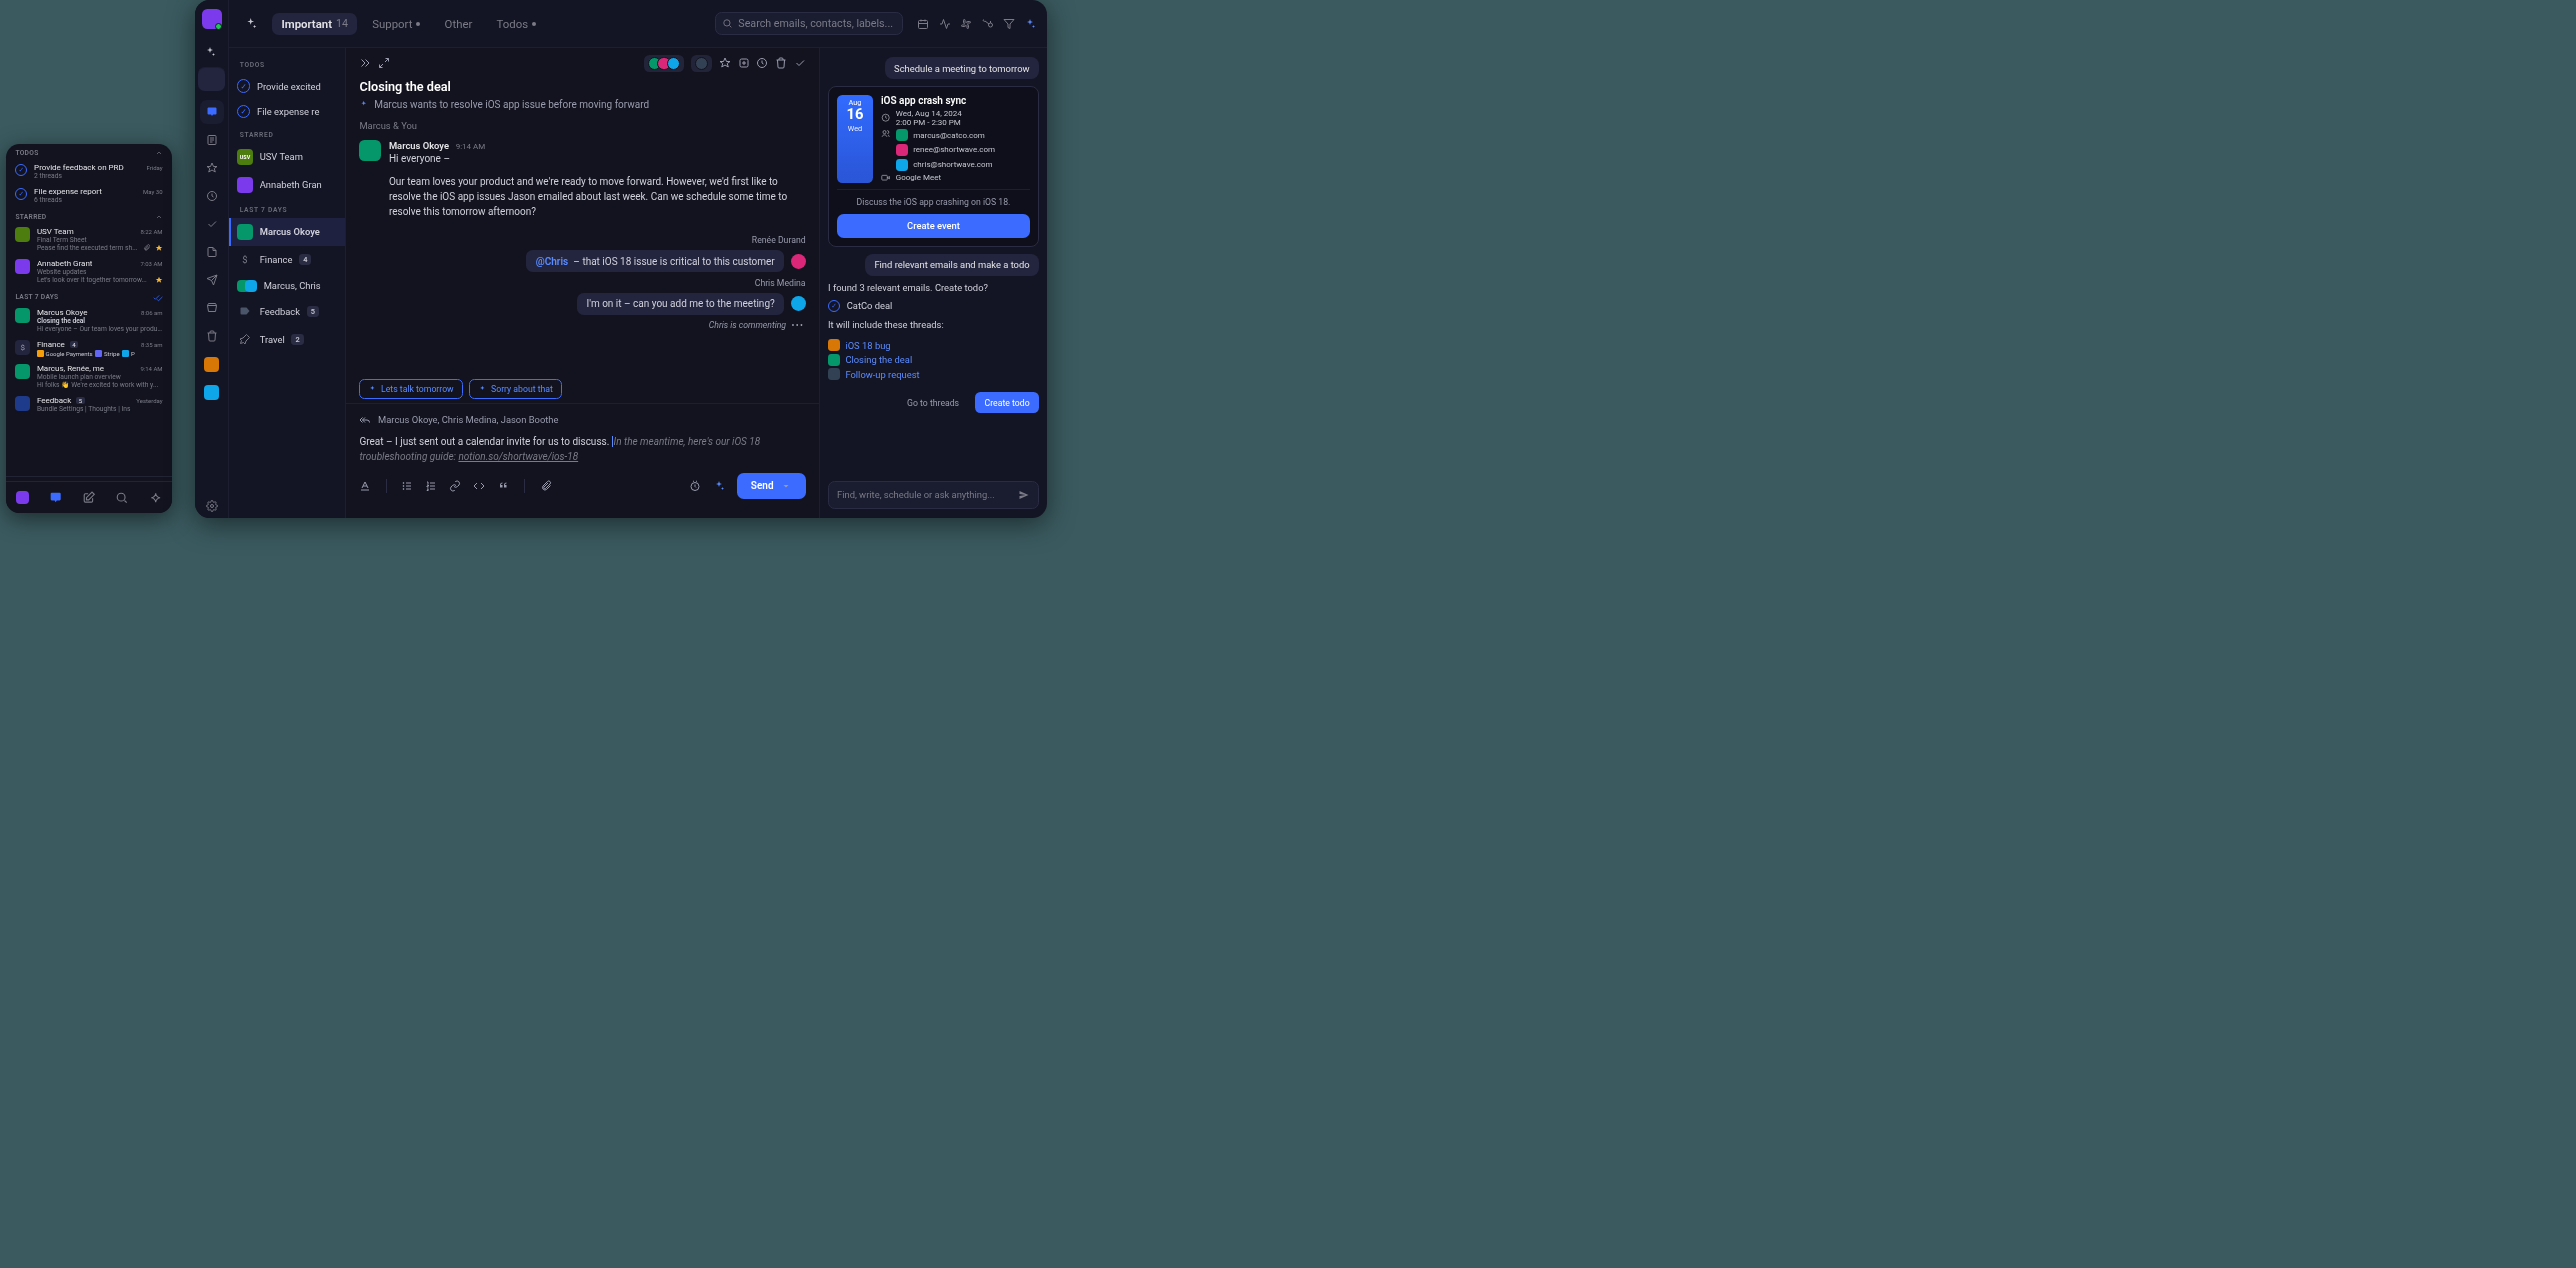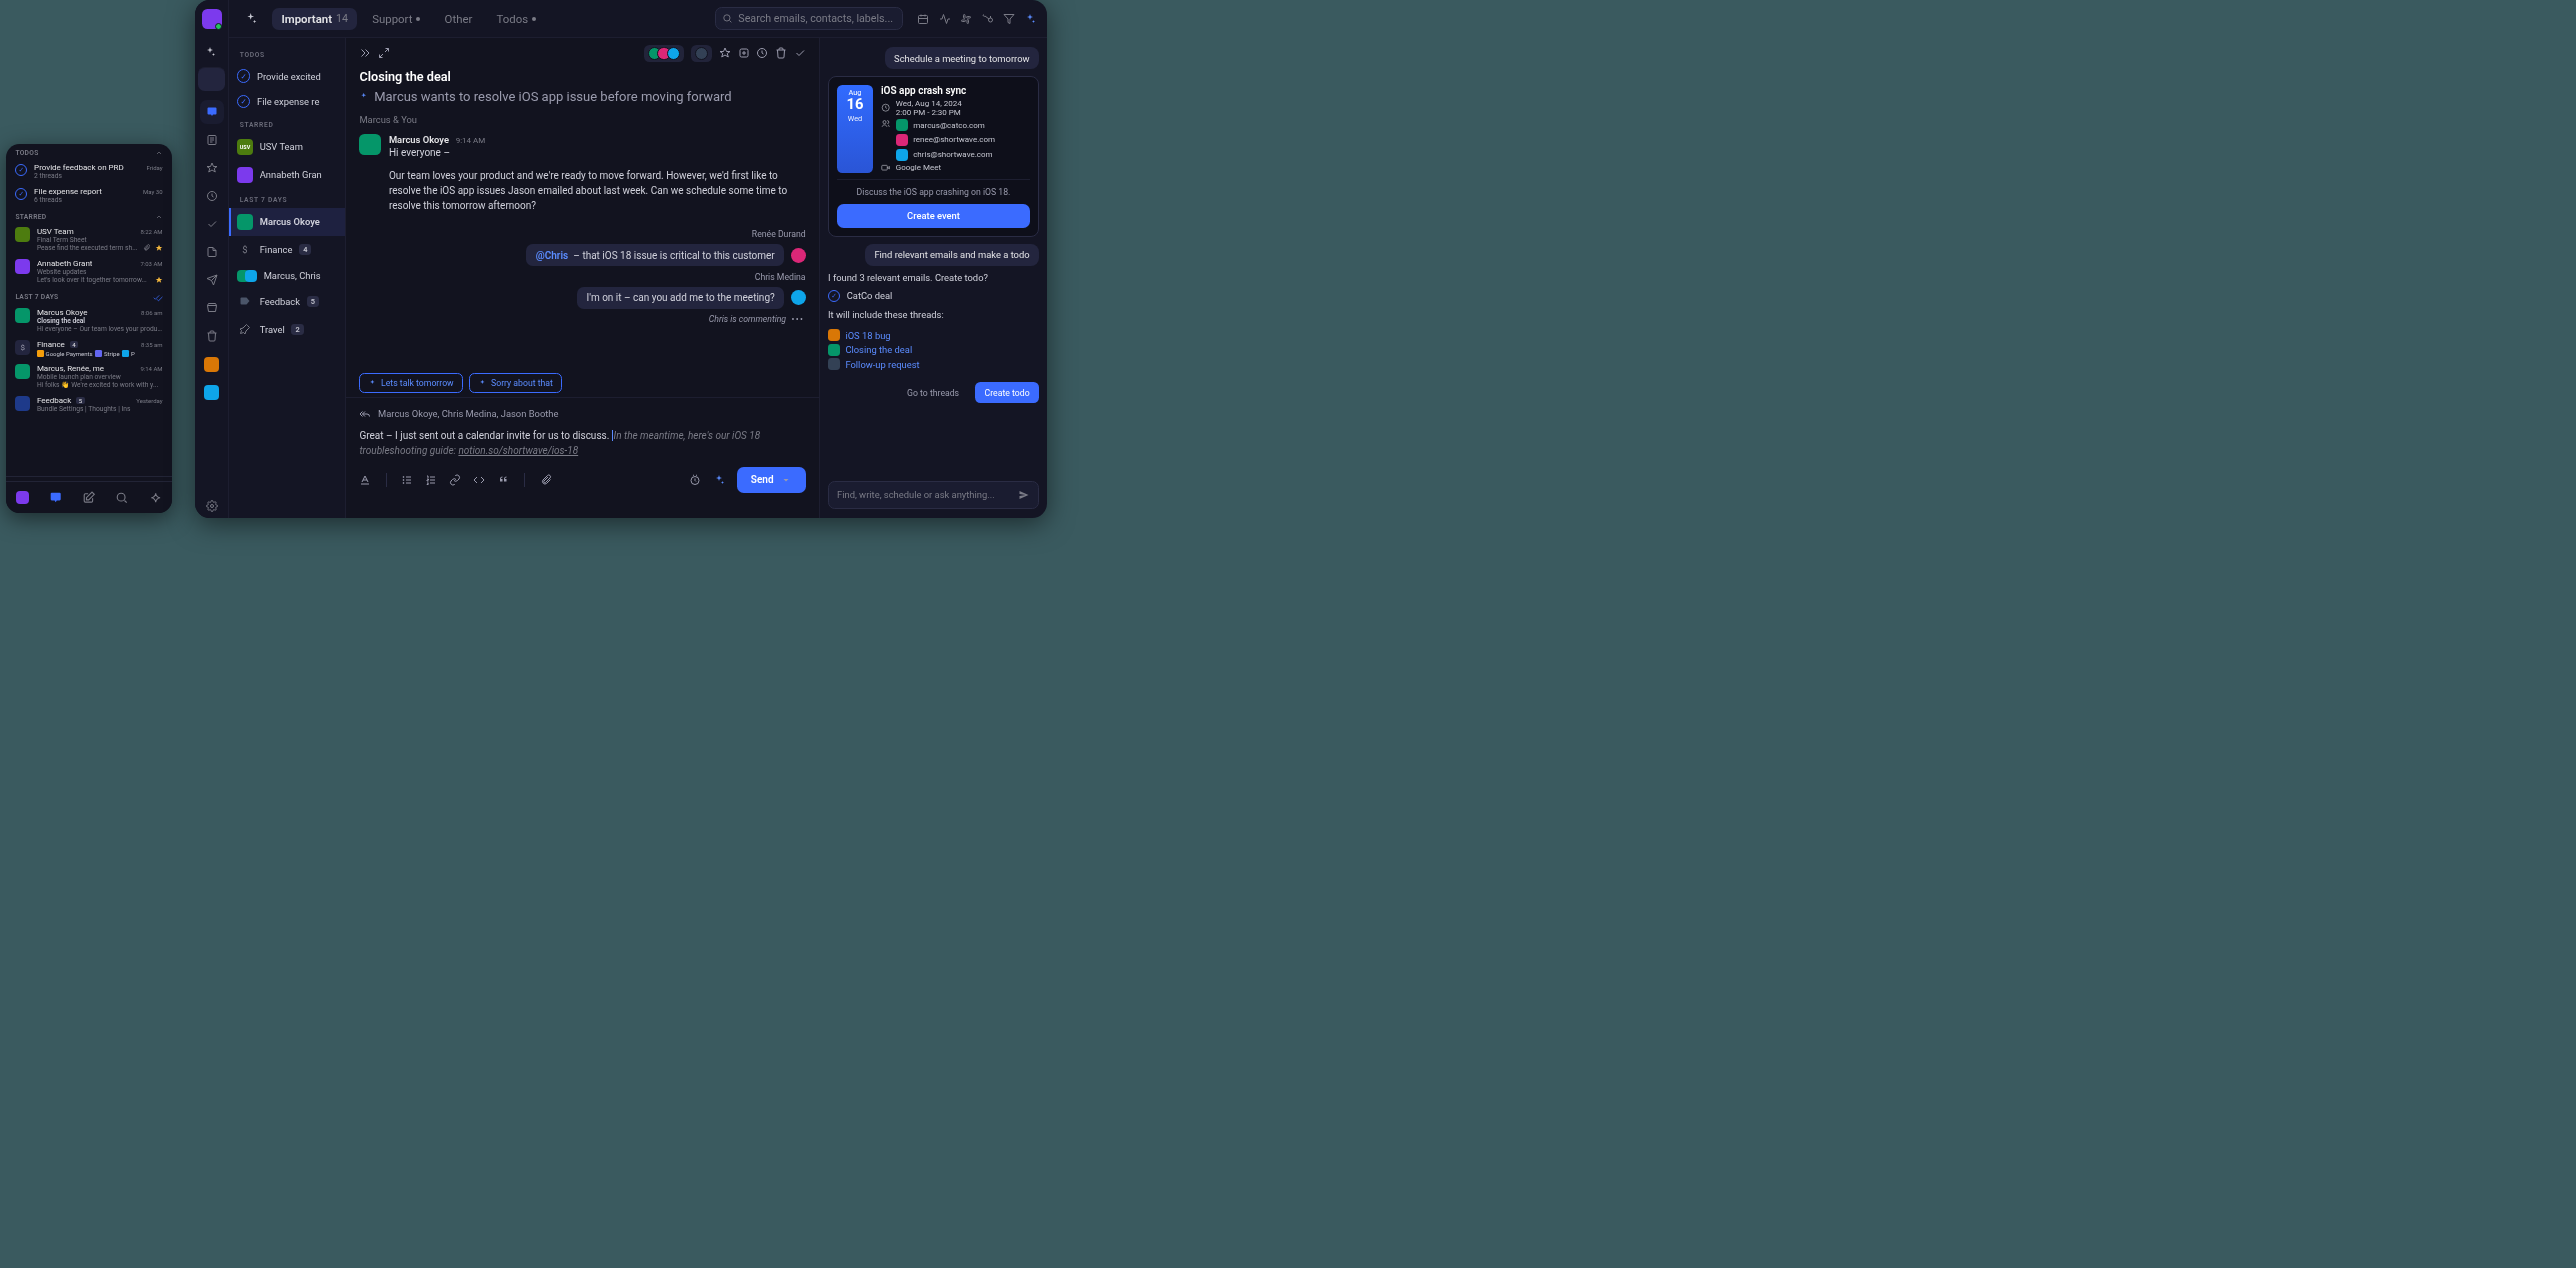--- a/index.html
+++ b/index.html
@@ -31,21 +31,21 @@
 .rail { width:34px; background:#141524; display:flex; flex-direction:column; align-items:center; padding-top:9.4px; gap:4px; border-right:0.7px solid #1d1e30;}
 .rail-avatar { width:20px; height:20px; border-radius:5.4px; position:relative; margin-bottom:6.7px;}
 .rail-avatar::after{content:"";position:absolute;right:-0.7px;bottom:-0.7px;width:5.4px;height:5.4px;border-radius:50%;background:#22c55e;border:1.3px solid #141524;}
 .rail-icon { width:24px; height:24px; border-radius:6.7px; display:flex; align-items:center; justify-content:center; color:#7a7b86; cursor:pointer;}
 .rail-icon.active { color:#3b6bff; background:#1a1c30;}
 .rail-icon.compose { background:#23253e; color:#c5c6d0; margin-bottom:5.4px;}
 .rail-spacer { flex:1; }
 .rail svg { width:12px; height:12px; }
 
 .main { flex:1; display:flex; flex-direction:column; }
-.topbar { height:38px; display:flex; align-items:center; padding:0 10.7px; gap:5.4px; border-bottom:0.7px solid #1d1e30;}
+.topbar { height:48px; display:flex; align-items:center; padding:0 10.7px; gap:5.4px; border-bottom:0.7px solid #1d1e30;}
 .tab { padding:4px 9.4px; border-radius:6.7px; color:#7a7b86; font-size:11.4px; display:flex; align-items:center; gap:4px; cursor:pointer;}
 .tab.active { background:#23253e; color:#e4e4e7; font-weight:600;}
 .tab-count { color:#7a7b86; font-size:10.7px; font-weight:400;}
 .tab-dot { width:4px; height:4px; border-radius:50%; background:#7a7b86; }
 .sparkle-btn { width:23px; height:23px; display:flex; align-items:center; justify-content:center; color:#c5c6d0; margin-right:4px;}
 .search { flex:0 0 188px; margin-left:auto; height:23px; background:#1a1c30; border:0.7px solid #2a2c44; border-radius:6.7px; display:flex; align-items:center; padding:0 6.7px; gap:5.4px; color:#7a7b86;}
 .topbar-right { display:flex; gap:9.4px; margin-left:9.4px; color:#7a7b86;}
 .topbar-right svg { width:12px; height:12px; cursor:pointer;}
 
 .body { flex:1; display:flex; overflow:hidden;}
@@ -59,21 +59,21 @@
 .tl-icon { width:16px; height:16px; border-radius:4px; display:flex; align-items:center; justify-content:center; color:#7a7b86; flex-shrink:0;}
 
 .conversation { flex:1; display:flex; flex-direction:column; overflow:hidden; background:#12131f;}
 .conv-header { padding:6.7px 13.4px 4px; display:flex; align-items:center; gap:6.7px;}
 .conv-header svg { width:12px; height:12px; color:#9a9bad; cursor:pointer;}
 .conv-header .spacer { flex:1; }
 .avatar-stack { display:flex; padding:2px 4px; background:#22243a; border-radius:5.4px; }
 .avatar-stack .av { width:13.4px; height:13.4px; border-radius:50%; margin-left:-4px; border:1.3px solid #12131f;}
 .avatar-stack .av:first-child{margin-left:0;}
 .conv-title { font-size:12.7px; font-weight:600; padding:2.7px 13.4px; color:#fff;}
-.conv-ai { display:flex; align-items:center; gap:5.4px; padding:2.7px 13.4px; font-size:13px; color:#9a9bad;}
+.conv-ai { display:flex; align-items:center; gap:5.4px; padding:2.7px 13.4px; font-size:10px; color:#9a9bad;}
 .conv-participants { padding:6.7px 13.4px 5.4px; color:#7a7b86; font-size:9.4px; }
 .msg { display:flex; gap:8px; padding:4px 13.4px; }
 .msg-avatar { width:21.5px; height:21.5px; border-radius:5.4px; flex-shrink:0;}
 .msg-body { flex:1; }
 .msg-head { display:flex; align-items:baseline; gap:6.7px; }
 .msg-name { font-weight:600; font-size:9.4px; color:#e4e4e7;}
 .msg-time { font-size:8px; color:#7a7b86;}
 .msg-text { font-size:10px; line-height:1.5; color:#d0d1db; }
 .msg-para { margin-top:8px; }
 .inline-comment { display:flex; align-items:center; justify-content:flex-end; gap:6.7px; padding:2.7px 13.4px;}

